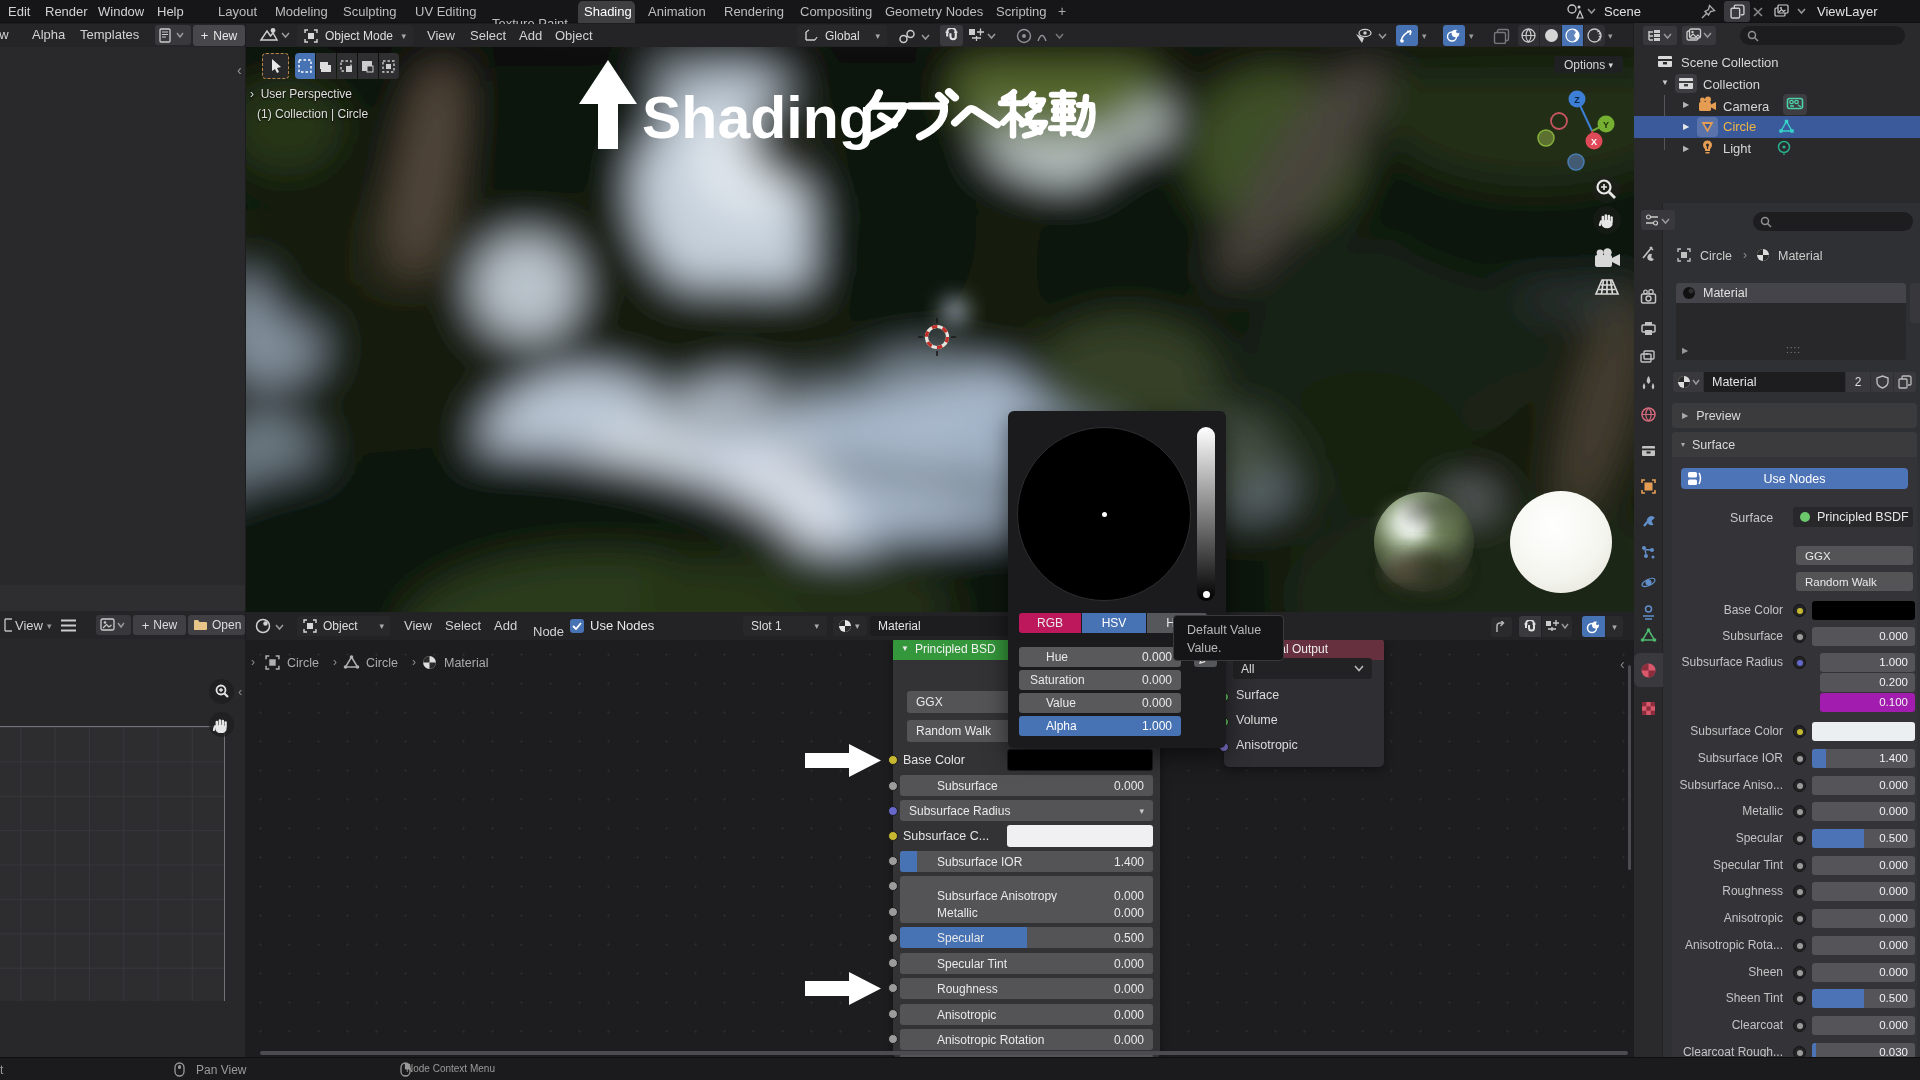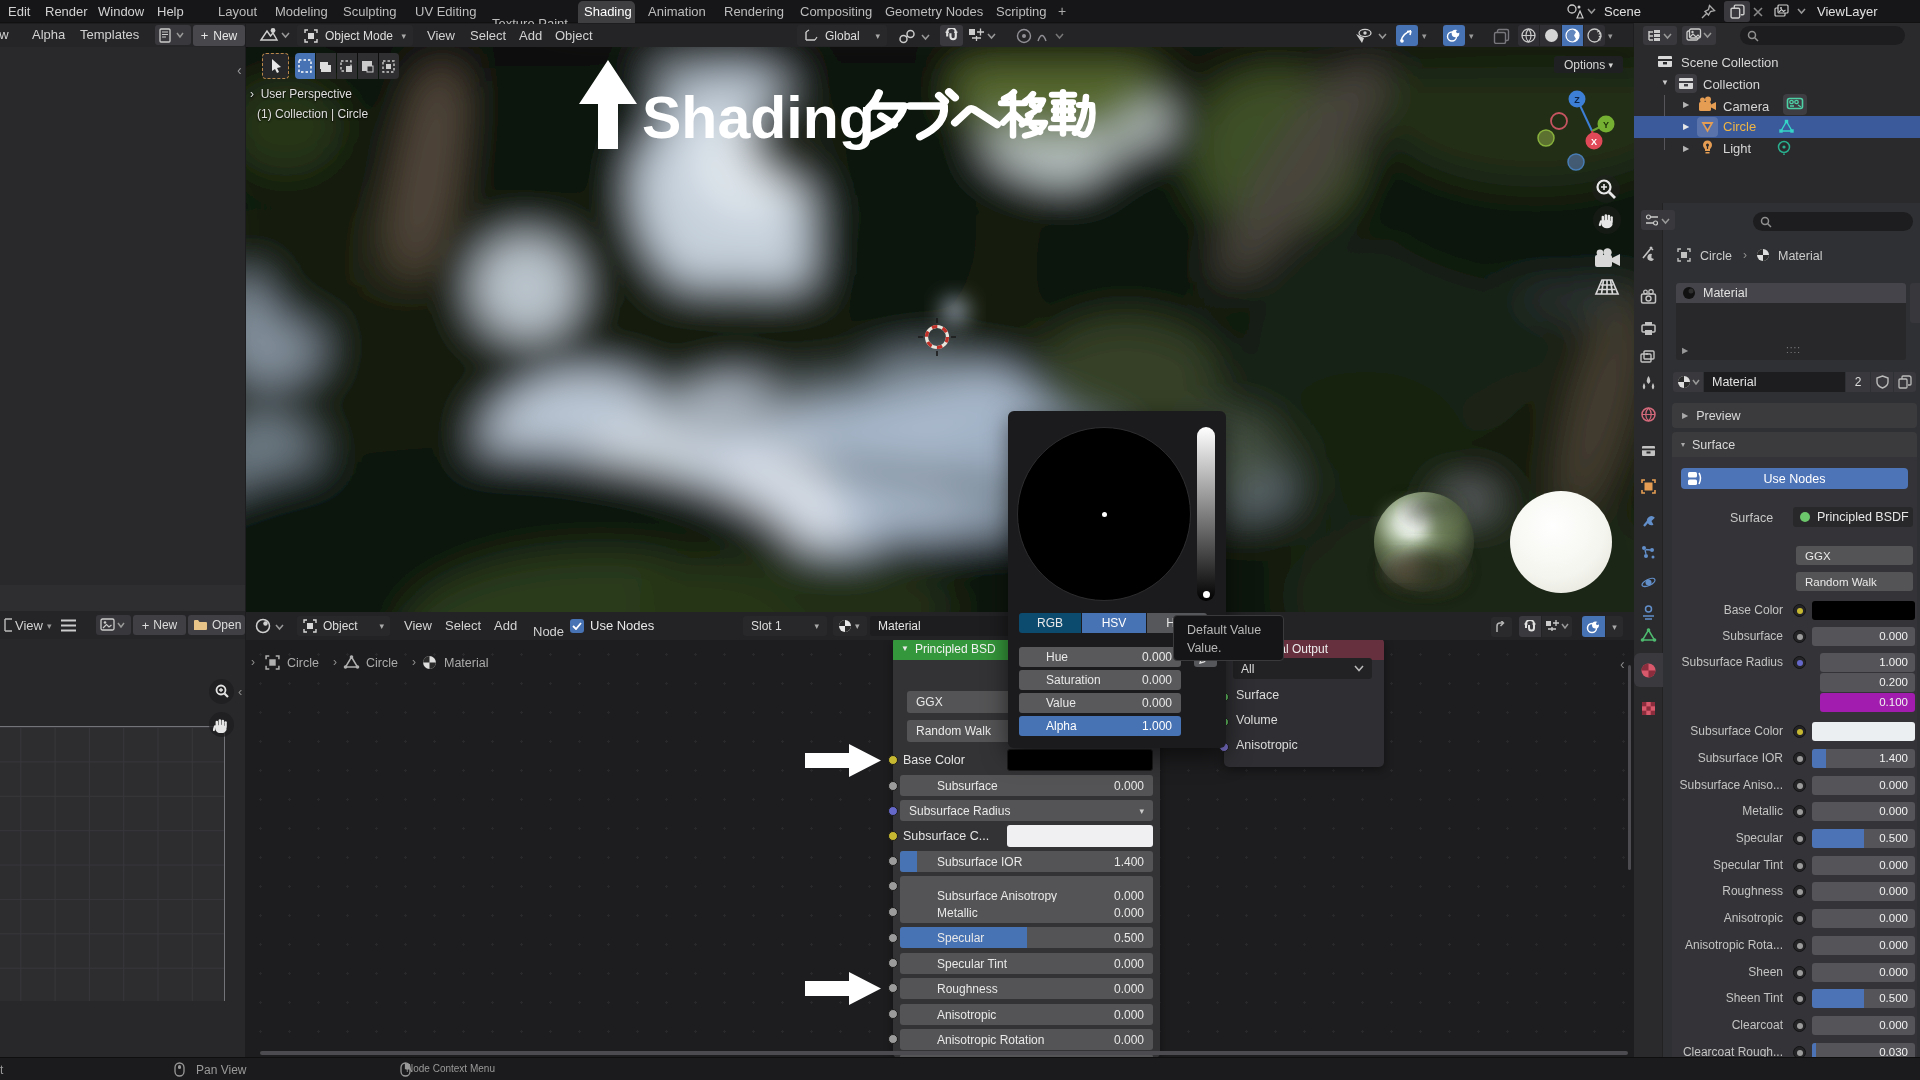--- a/index.html
+++ b/index.html
@@ -576,29 +576,29 @@
   <div class="ab" style="left:14px;top:411px;width:1368px;height:4px;background:#4c4c50;border-radius:2px"></div>
     <div class="ab" style="left:1382px;top:25px;width:3px;height:205px;background:#4c4c50;border-radius:2px"></div>
   <span class="ab" style="left:1374px;top:16px;color:#8a8a8a;font-size:14px">‹</span>
 </div>
 
 <div class="ab" style="left:1008px;top:411px;width:218px;height:337px;background:#1b1b1d;border-radius:6px;box-shadow:0 8px 24px rgba(0,0,0,.55);z-index:40">
   <div class="ab" style="left:9px;top:16px;width:174px;height:174px;border-radius:50%;background:#000;border:1px solid #2e2e30"></div>
   <div class="ab" style="left:94px;top:101px;width:5px;height:5px;border-radius:50%;background:#fff"></div>
   <div class="ab" style="left:189px;top:16px;width:18px;height:174px;border-radius:9px;background:linear-gradient(#fff,#000)"></div>
   <div class="ab" style="left:195px;top:180px;width:7px;height:7px;border-radius:50%;background:#fff"></div>
-  <div class="ab" style="left:11px;top:202px;width:62px;height:20px;background:#0c4a6e;border-radius:3px 0 0 3px;color:#e9e9e9;font-size:12px;display:flex;align-items:center;justify-content:center">RGB</div>
+  <div class="ab" style="left:11px;top:202px;width:62px;height:20px;background:#be185d;border-radius:3px 0 0 3px;color:#e9e9e9;font-size:12px;display:flex;align-items:center;justify-content:center">RGB</div>
   <div class="ab" style="left:74px;top:202px;width:64px;height:20px;background:#4772b3;color:#fff;font-size:12px;display:flex;align-items:center;justify-content:center">HSV</div>
   <div class="ab" style="left:139px;top:202px;width:60px;height:20px;background:#56575a;border-radius:0 3px 3px 0;color:#e9e9e9;font-size:12px;display:flex;align-items:center;justify-content:center">Hex</div>
   <div class="sl" style="left:11px;top:236px;width:162px;height:20px;background:#59595c">
       <span style="margin-left:18px">Hue</span>
       <span>0.000</span>
     </div>
   <div class="sl" style="left:11px;top:259px;width:162px;height:20px;background:#59595c">
-      <span style="margin-left:18px">Saturation</span>
+      <span style="margin-left:2px">Saturation</span>
       <span>0.000</span>
     </div>
   <div class="sl" style="left:11px;top:282px;width:162px;height:20px;background:#59595c">
       <span style="margin-left:18px">Value</span>
       <span>0.000</span>
     </div>
   <div class="sl" style="left:11px;top:305px;width:162px;height:20px;background:#4772b3">
       <span style="margin-left:18px;color:#fff">Alpha</span>
       <span style="color:#fff">1.000</span>
     </div>

